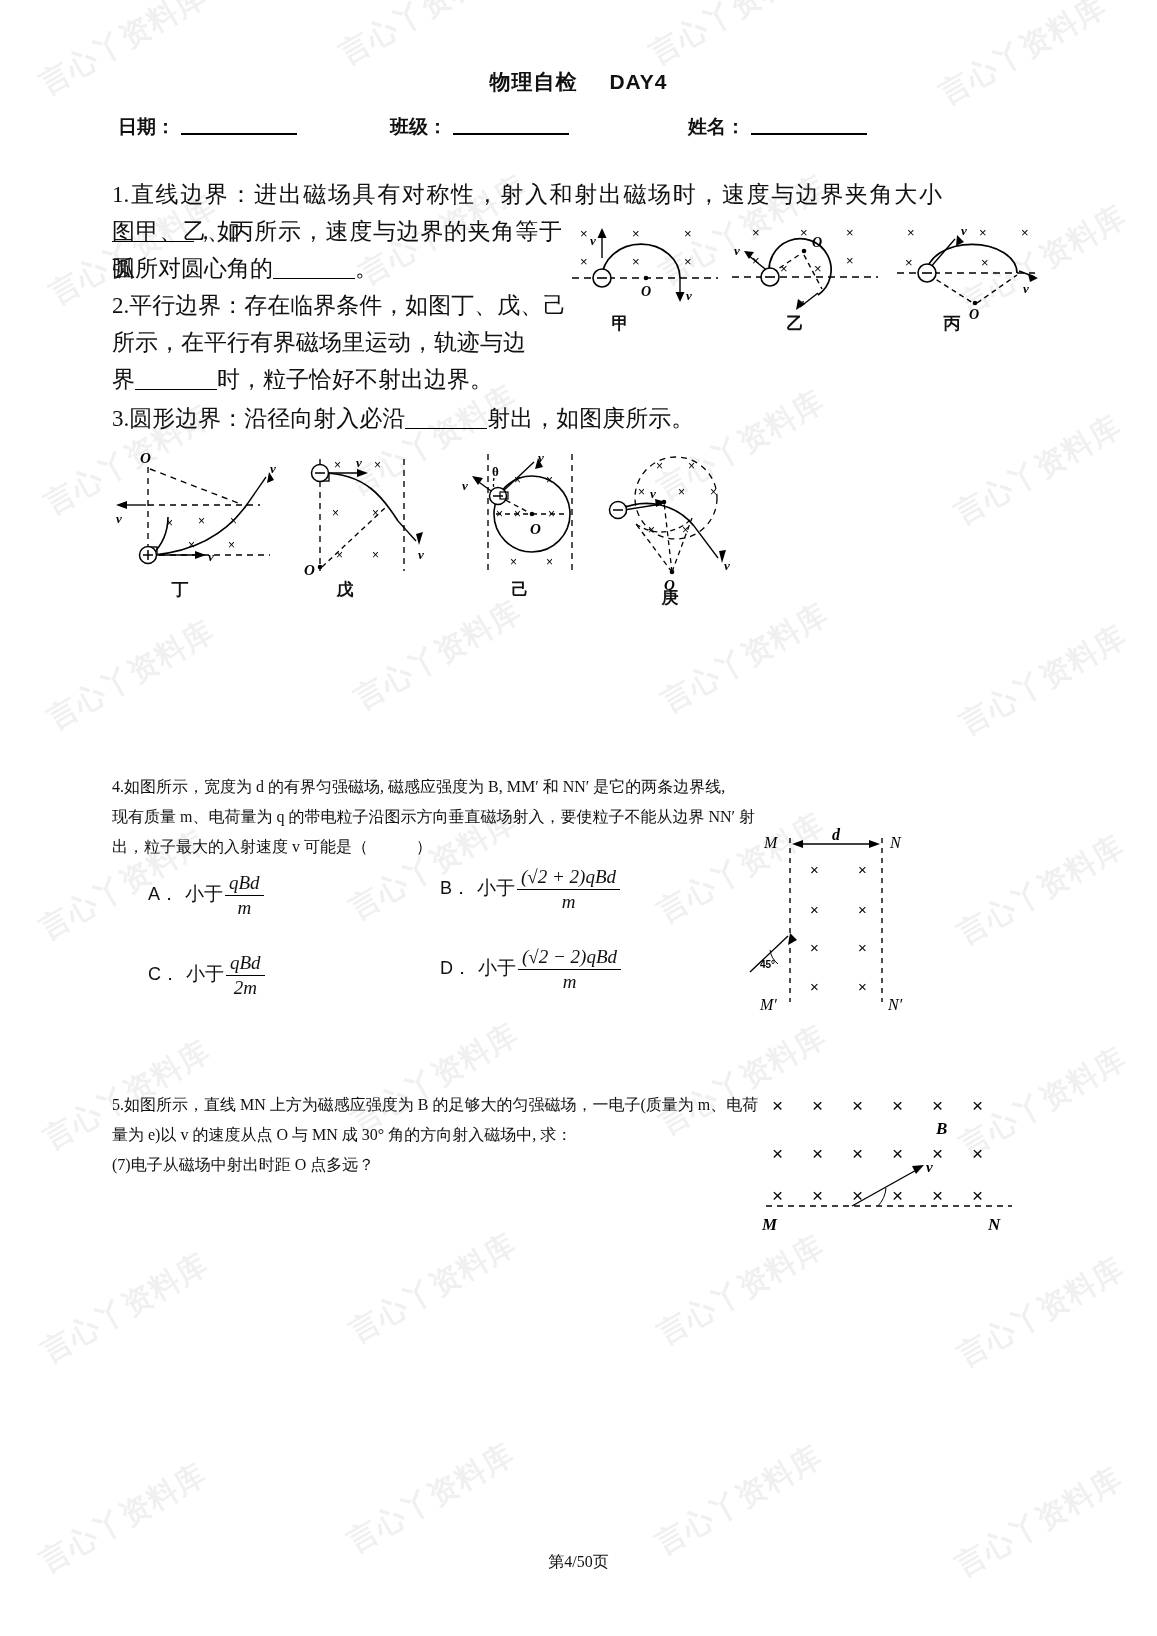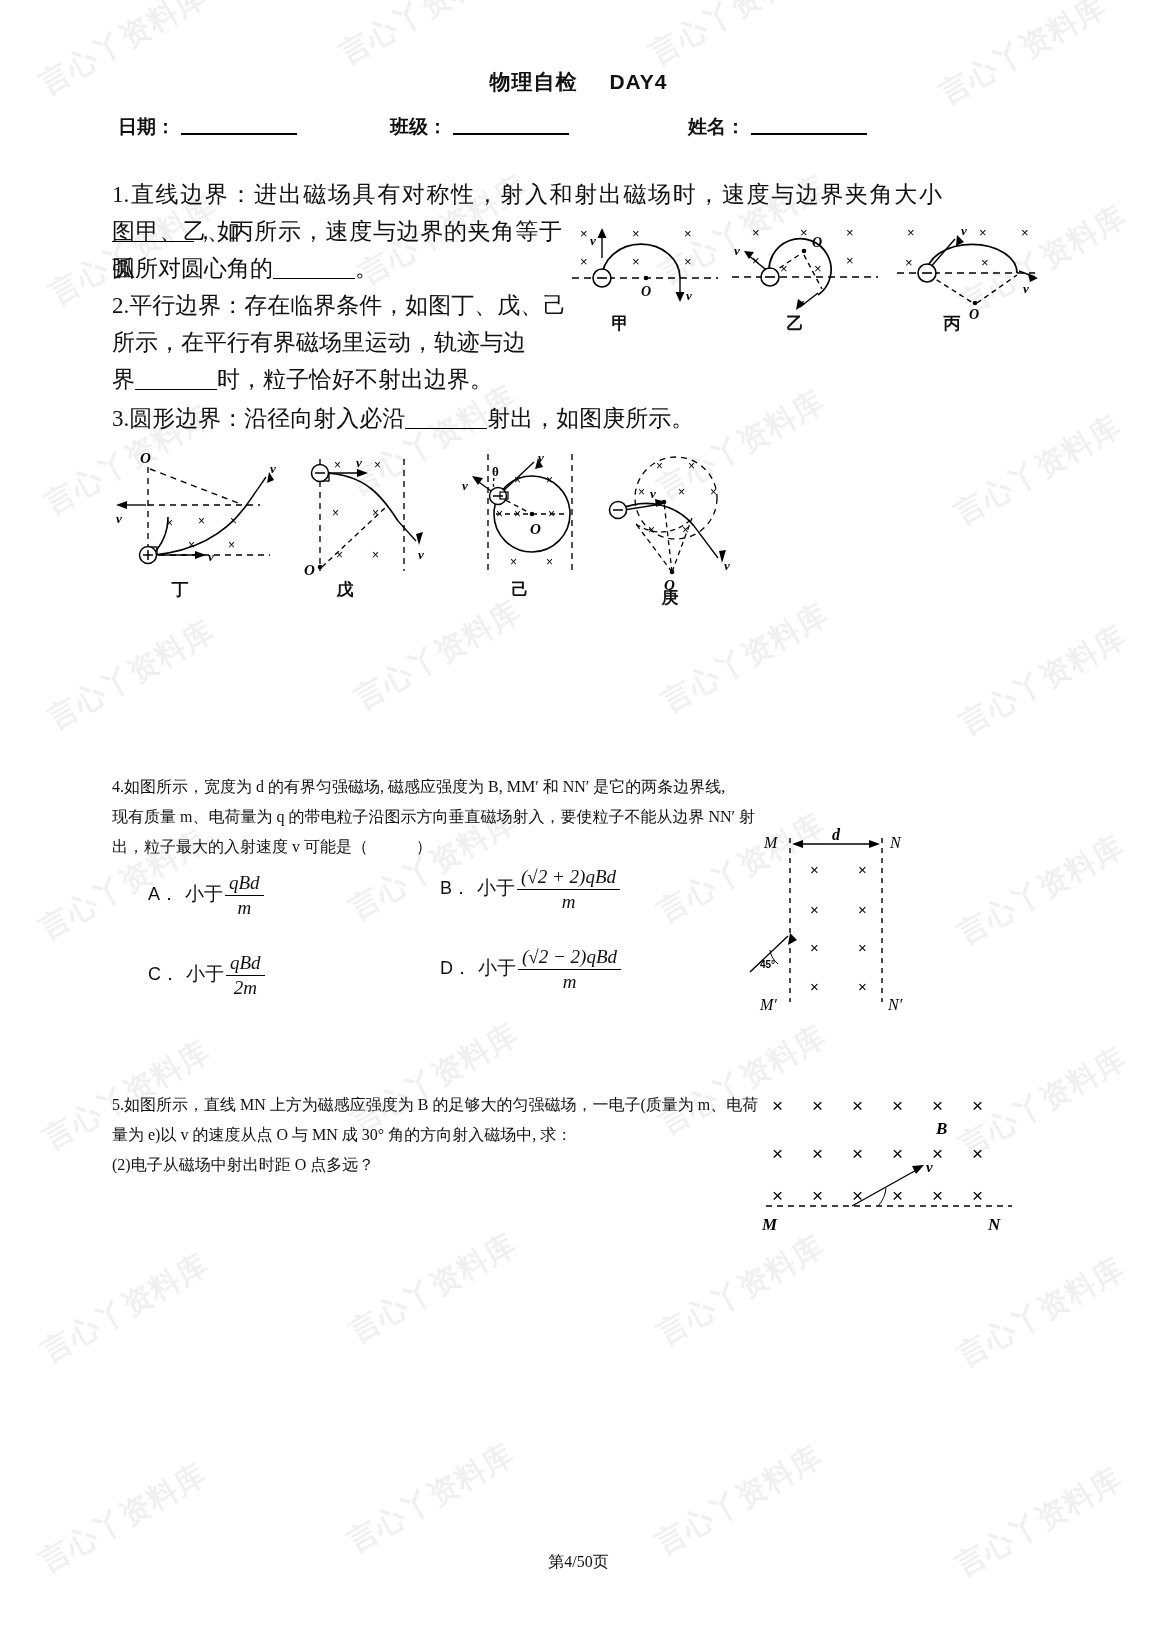--- a/index.html
+++ b/index.html
@@ -385,21 +385,21 @@
       <text x="34" y="28" font-size="16" font-style="italic" font-family="Liberation Serif, serif">M</text>
       <text x="160" y="28" font-size="16" font-style="italic" font-family="Liberation Serif, serif">N</text>
       <text x="30" y="190" font-size="16" font-style="italic" font-family="Liberation Serif, serif">M′</text>
       <text x="158" y="190" font-size="16" font-style="italic" font-family="Liberation Serif, serif">N′</text>
       <text x="30" y="148" font-size="10" font-family="Liberation Sans, sans-serif" font-weight="bold">45°</text>
     </svg>
   </div>
 
   <div class="qtext" style="left:112px;top:1090px;width:940px;">5.如图所示，直线 MN 上方为磁感应强度为 B 的足够大的匀强磁场，一电子(质量为 m、电荷</div>
   <div class="qtext" style="left:112px;top:1120px;width:940px;">量为 e)以 v 的速度从点 O 与 MN 成 30°  角的方向射入磁场中, 求：</div>
-  <div class="qtext" style="left:112px;top:1150px;width:640px;">(2)电子从磁场中射出时距 O 点多远？</div>
+  <div class="qtext" style="left:112px;top:1150px;width:640px;">(7)电子从磁场中射出时距 O 点多远？</div>
 
   <div class="fig" style="left:760px;top:1088px;">
     <svg width="260" height="145" viewBox="0 0 260 145">
       <g stroke="#000" fill="none" stroke-width="1.4">
         <line x1="6" y1="118" x2="252" y2="118" stroke-dasharray="6,5"></line>
         <line x1="92" y1="118" x2="160" y2="80"></line>
         <path d="M118 118 A30 30 0 0 0 126 100" stroke-width="1"></path>
       </g>
       <g fill="#000">
         <path d="M164 77 l-12 1 l4 8 z"></path>

